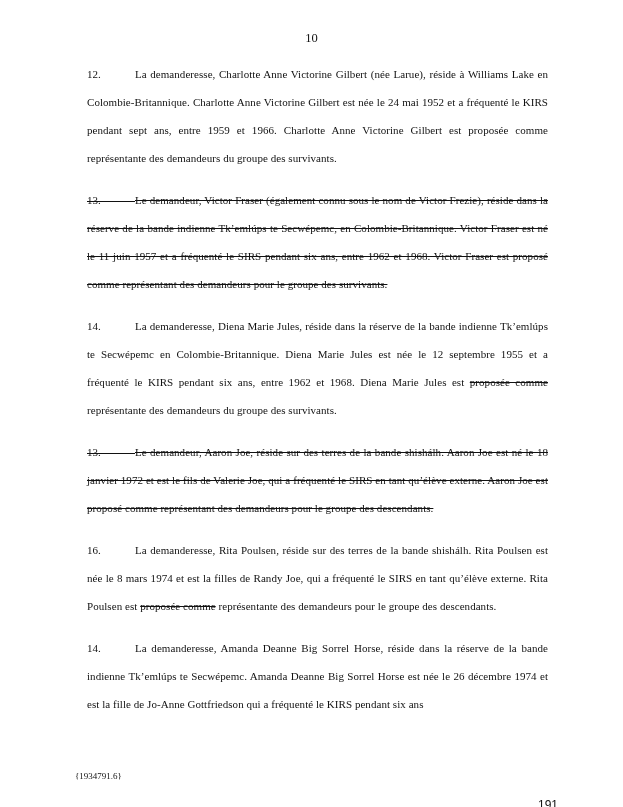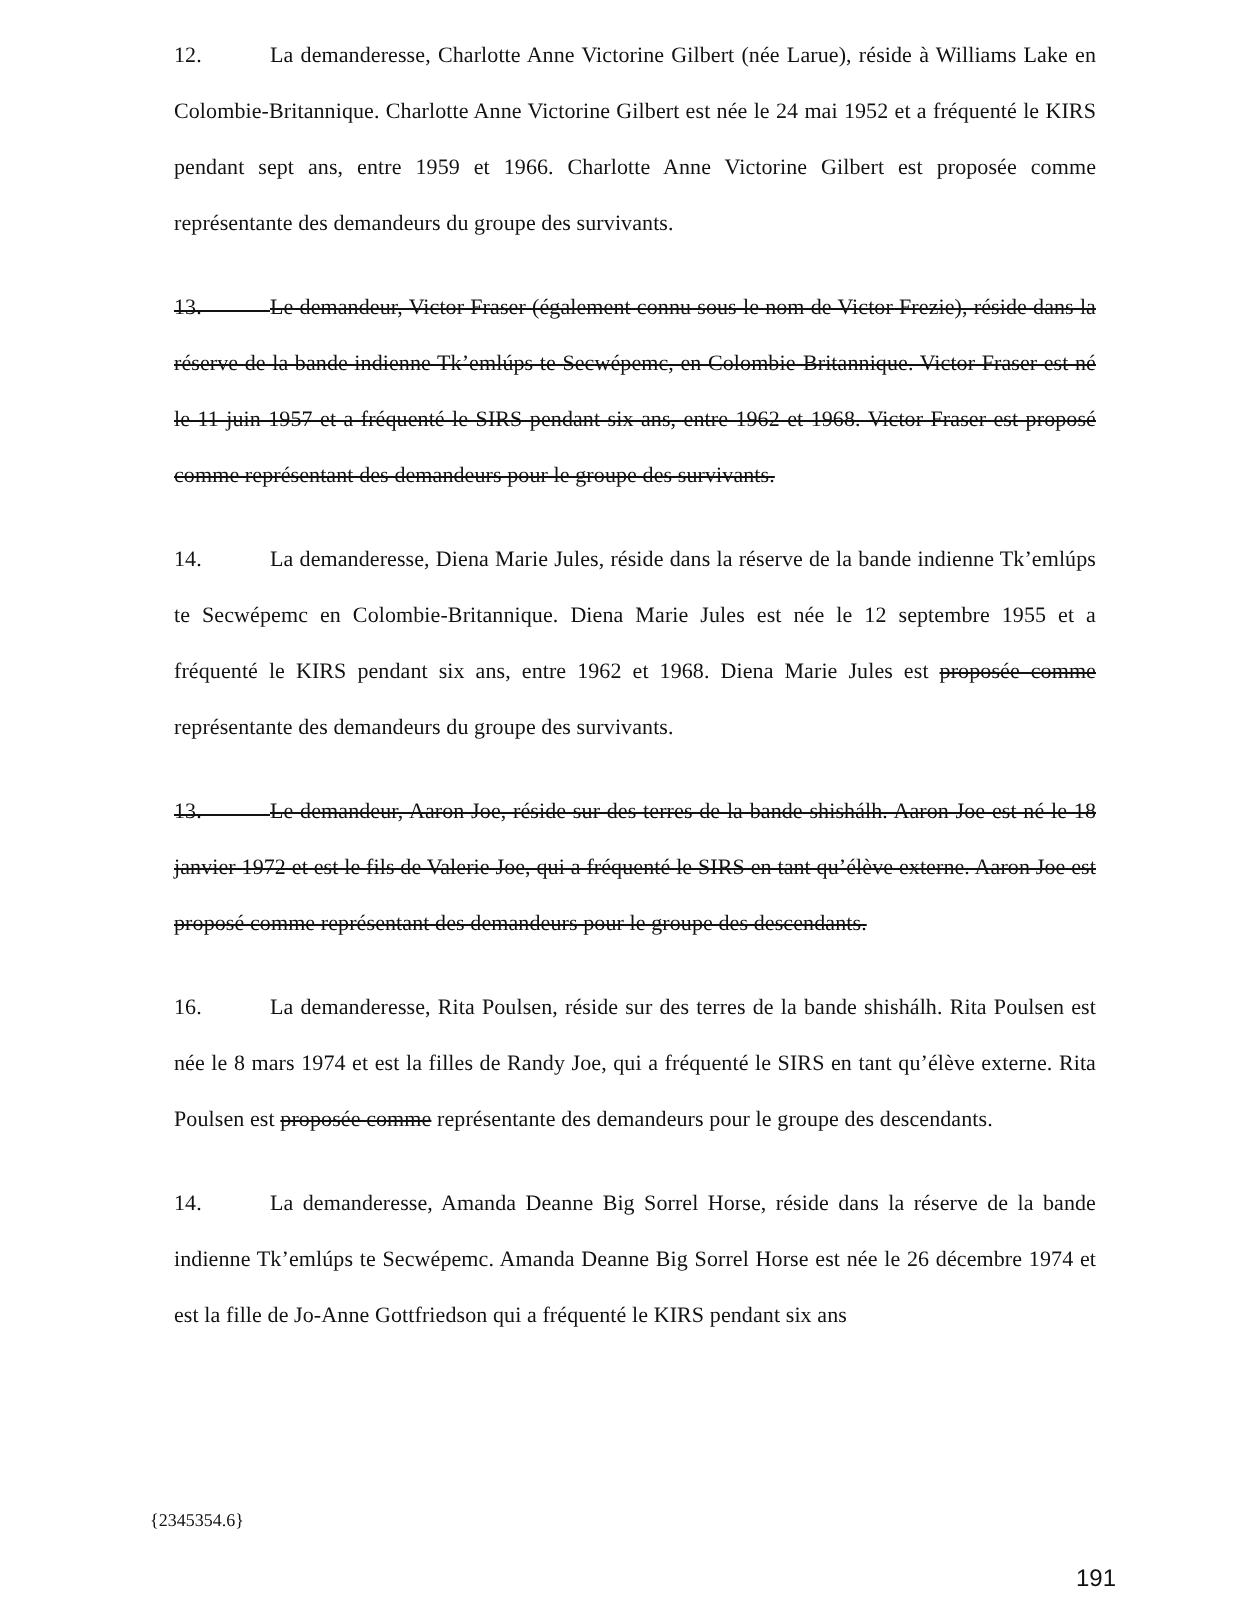--- a/index.html
+++ b/index.html
@@ -62,26 +62,27 @@
     top: 768px;
     font-family: "Liberation Sans", "DejaVu Sans", sans-serif;
     font-size: 12px;
     line-height: 14px;
   }
 </style>
 </head>
 <body>
 
 <div class="page">
+  <div class="page-header-number">10</div>
 
   <div class="content">
       <div class="para"><span class="pnum">12.</span><span class="ptext"><span class="seg">La demanderesse, Charlotte Anne Victorine Gilbert (née Larue), réside à Williams Lake en Colombie-Britannique.  Charlotte Anne Victorine Gilbert est née le 24 mai 1952 et a fréquenté le KIRS pendant sept ans, entre 1959 et 1966. Charlotte Anne Victorine Gilbert est proposée comme représentante des demandeurs du groupe des survivants.</span></span></div>
       <div class="para struck"><span class="pnum">13.</span><span class="ptext"><span class="seg struck">Le demandeur, Victor Fraser (également connu sous le nom de Victor Frezie), réside dans la réserve de la bande indienne Tk’emlúps te Secwépemc, en Colombie-Britannique. Victor Fraser est né le 11 juin 1957 et a fréquenté le SIRS pendant six ans, entre 1962 et 1968. Victor Fraser est proposé comme représentant des demandeurs pour le groupe des survivants.</span></span></div>
       <div class="para"><span class="pnum">14.</span><span class="ptext"><span class="seg">La demanderesse, Diena Marie Jules, réside dans la réserve de la bande indienne Tk’emlúps te Secwépemc en Colombie-Britannique.  Diena Marie Jules est née le 12 septembre 1955 et a fréquenté le KIRS pendant six ans, entre 1962 et 1968. Diena Marie Jules est </span><span class="seg struck">proposée comme</span><span class="seg"> représentante des demandeurs du groupe des survivants.</span></span></div>
       <div class="para struck"><span class="pnum">13.</span><span class="ptext"><span class="seg struck">Le demandeur, Aaron Joe, réside sur des terres de la bande shishálh.  Aaron Joe est né le 18 janvier 1972 et est le fils de Valerie Joe, qui a fréquenté le SIRS en tant qu’élève externe. Aaron Joe est proposé comme représentant des demandeurs pour le groupe des descendants.</span></span></div>
       <div class="para"><span class="pnum">16.</span><span class="ptext"><span class="seg">La demanderesse, Rita Poulsen, réside sur des terres de la bande shishálh.  Rita Poulsen est née le 8 mars 1974 et est la filles de Randy Joe, qui a fréquenté le SIRS en tant qu’élève externe. Rita Poulsen est </span><span class="seg struck">proposée comme</span><span class="seg"> représentante des demandeurs pour le groupe des descendants.</span></span></div>
       <div class="para"><span class="pnum">14.</span><span class="ptext"><span class="seg">La demanderesse, Amanda Deanne Big Sorrel Horse, réside dans la réserve de la bande indienne  Tk’emlúps te Secwépemc.  Amanda Deanne Big Sorrel Horse est née le 26 décembre 1974 et est la fille de Jo-Anne Gottfriedson qui a fréquenté le KIRS pendant six ans</span></span></div>
     </div>
 
-  <div class="footer-docket">{2345354.6}</div>
+  <div class="footer-docket">{1934791.6}</div>
 
   <div class="footer-page-number">191</div>
 </div>
 
 </body></html>

